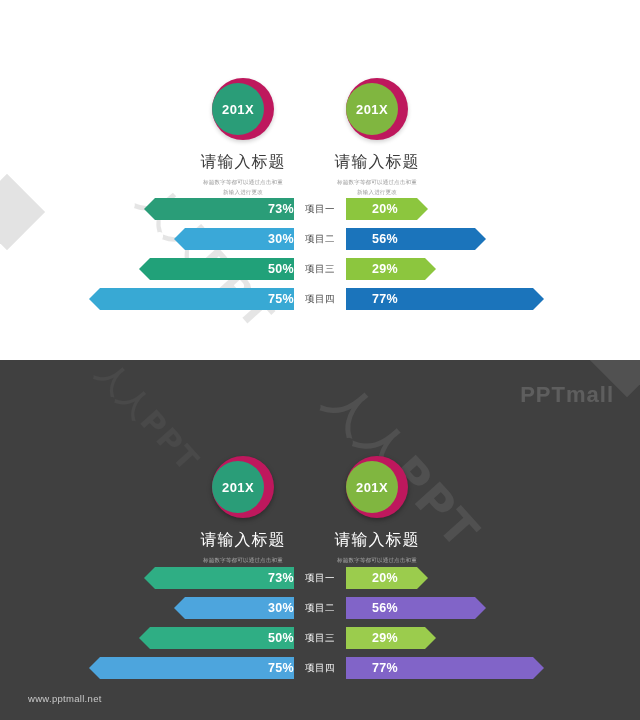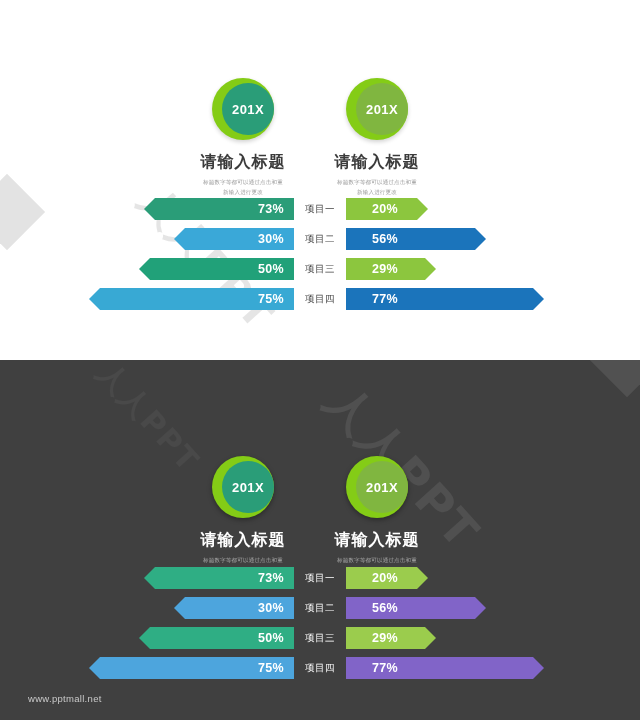--- a/index.html
+++ b/index.html
@@ -90,25 +90,25 @@
     text-align: center;
     width: 170px;
   }
   .hdr-a { left: 158px; top: 78px; }
   .hdr-b { left: 292px; top: 78px; }
 
   .circle-wrap {
     width: 62px;
     height: 62px;
     border-radius: 50%;
-    background: #84cc16;
+    background: #be185d;
     margin: 0 auto;
     display: flex;
     align-items: center;
-    justify-content: flex-end;
+    justify-content: flex-start;
     box-shadow: 0 2px 4px rgba(0,0,0,0.18);
   }
   .slide-dark .circle-wrap { box-shadow: 0 2px 5px rgba(0,0,0,0.35); }
   .circle {
     width: 52px;
     height: 52px;
     border-radius: 50%;
     display: flex;
     align-items: center;
     justify-content: center;
@@ -116,21 +116,21 @@
     font-size: 13px;
     font-weight: 700;
     letter-spacing: .4px;
   }
   .c-teal  { background: #2a9d78; }
   .c-green { background: #80b640; }
 
   .hdr-title {
     margin-top: 12px;
     font-size: 16px;
-    font-weight: 700;
+    font-weight: 400;
     color: #3b3b3b;
     letter-spacing: 1px;
   }
   .slide-dark .hdr-title { color: #ffffff; }
 
   .hdr-sub {
     margin-top: 5px;
     font-size: 5.5px;
     line-height: 1.75;
     color: #9a9a9a;
@@ -170,21 +170,20 @@
     font-size: 12.5px;
     font-weight: 700;
     letter-spacing: .3px;
     filter: drop-shadow(1px 2px 2px rgba(0,0,0,0.22));
   }
   .slide-dark .bar { filter: drop-shadow(1px 2px 3px rgba(0,0,0,0.38)); }
 
   .bar-l {
     right: 0;
     justify-content: flex-end;
-    padding-right: 10px;
     box-sizing: border-box;
     clip-path: polygon(11px 0, 100% 0, 100% 100%, 11px 100%, 0 50%);
   }
   .bar-r {
     left: 0;
     justify-content: flex-start;
     padding-left: 26px;
     box-sizing: border-box;
     clip-path: polygon(0 0, calc(100% - 11px) 0, 100% 50%, calc(100% - 11px) 100%, 0 100%);
   }
@@ -291,20 +290,21 @@
           <span>77%</span>
         </div>
       </div>
     </div>
   </div>
 </div>
 
 <div class="slide slide-dark">
 
   <div class="wm-corner" style="left:600px; top:-28px;"></div>
+  <div class="wm-brand">PPTmall</div>
   <div class="wm-diag" style="left:358px; top:12px; font-size:46px;">人人PPT</div>
   <div class="wm-diag" style="left:118px; top:-6px; font-size:30px; opacity:.55;">人人PPT</div>
 
   <div class="site-url">www.pptmall.net</div>
 
   <div class="headers" style="top:18px;">
     <div class="hdr hdr-a">
       <div class="circle-wrap">
         <div class="circle c-teal">
           <span>201X</span>

